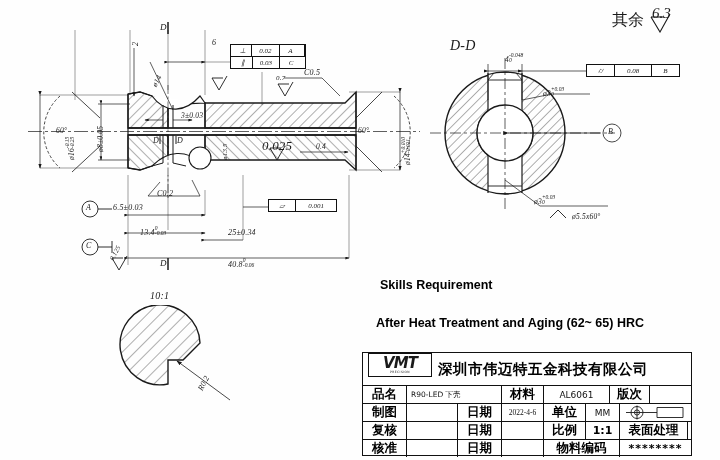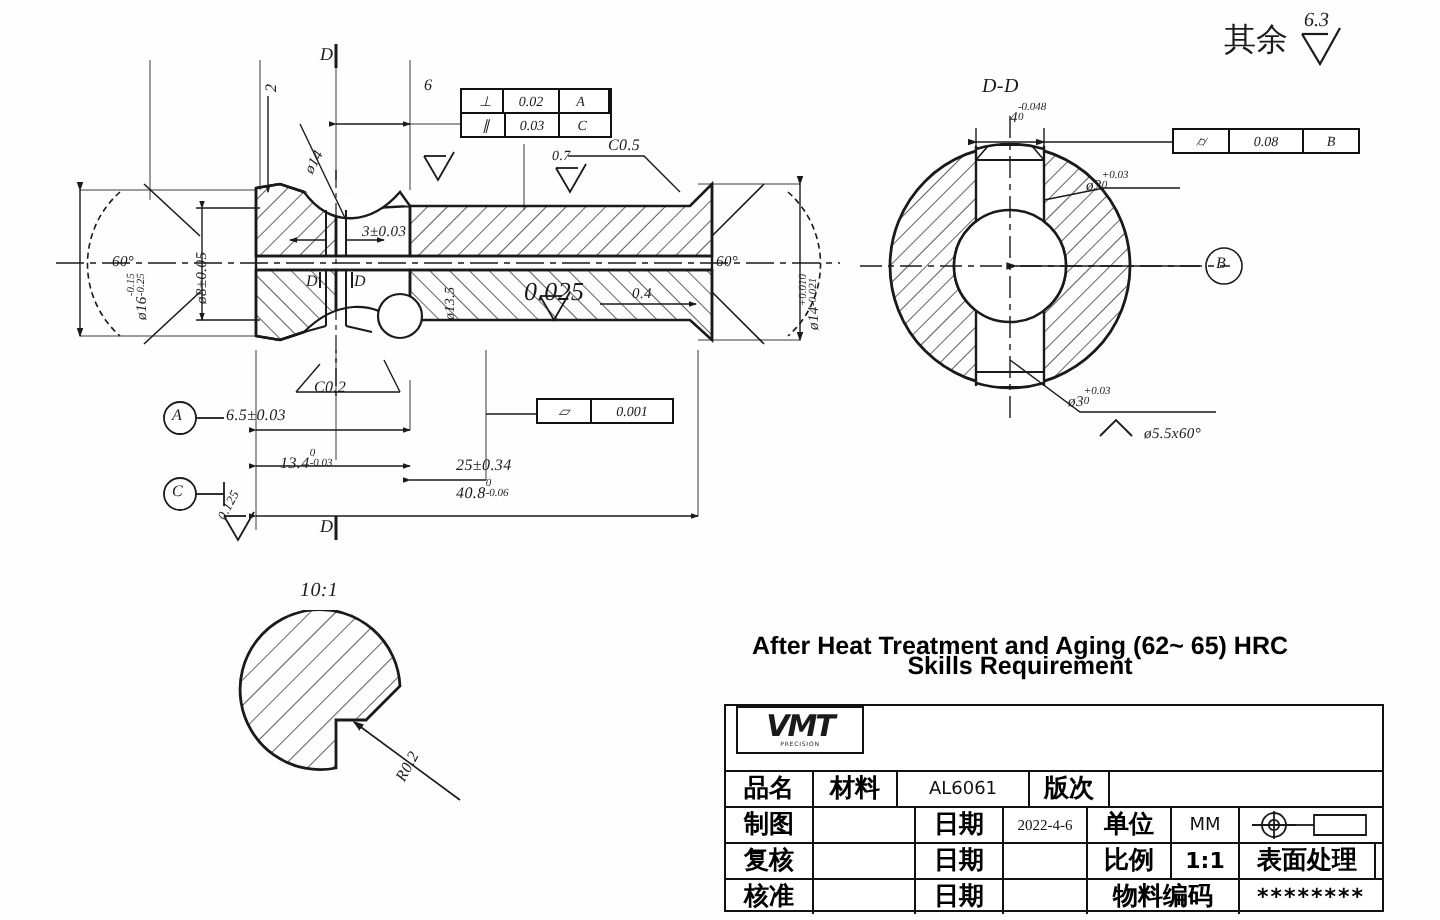--- a/index.html
+++ b/index.html
@@ -40,21 +40,21 @@
            font-family:"Liberation Serif",serif;}
   .gdt div:last-child{border-right:none;}
 </style>
 </head>
 <body>
 
 <div class="sheet">
 
   <div class="abs" style="left:612px;top:10px;">
     <span class="cn" style="font-size:16px;">其余</span>
-    <span class="abs" style="left:40px;top:-5px;font-size:10px;font-style:italic;font-family:'Liberation Serif',serif;">6.3</span>
+    <span class="abs" style="left:40px;top:-5px;font-size:15px;font-style:italic;font-family:'Liberation Serif',serif;">6.3</span>
     <svg class="abs" style="left:38px;top:3px;" width="22" height="20">
       <path d="M1 4 L10 19 L20 1" fill="none" stroke="#1a1a1a" stroke-width="1.1"></path>
       <line x1="1" y1="4" x2="14" y2="4" stroke="#1a1a1a" stroke-width="1.1"></line>
     </svg>
   </div>
 
   <svg class="abs" style="left:0;top:0;" width="440" height="300">
     <defs>
       <pattern id="hatchR" width="7" height="7" patternUnits="userSpaceOnUse" patternTransform="rotate(45)">
         <line x1="0" y1="0" x2="0" y2="7" stroke="#1a1a1a" stroke-width="0.7"></line>
@@ -293,21 +293,21 @@
   <div class="abs dim" style="left:113px;top:203px;font-size:8px;">6.5±0.03</div>
 
   <div class="abs" style="left:140px;top:221px;">
     <span class="dim" style="font-size:8px;">13.4</span><span class="dim-xs" style="display:inline-block;vertical-align:middle;line-height:.9;font-style:italic;">
       <span style="display:block;">0</span>
       <span style="display:block;">-0.03</span>
     </span>
   </div>
 
   <div class="abs dim" style="left:228px;top:228px;font-size:8px;">25±0.34</div>
-  <div class="abs" style="left:228px;top:236px;">
+  <div class="abs" style="left:228px;top:253px;">
     <span class="dim" style="font-size:8px;">40.8</span><span class="dim-xs" style="display:inline-block;vertical-align:middle;line-height:.9;font-style:italic;">
       <span style="display:block;">0</span>
       <span style="display:block;">-0.06</span>
     </span>
   </div>
 
   <div class="abs" style="left:230px;top:44px;">
     <div class="gdt" style="display:block;width:74px;">
       <div style="display:flex;border-bottom:1px solid #111;">
         <div style="width:17px;">⊥</div>
@@ -376,21 +376,21 @@
     <g stroke="#1a1a1a" stroke-width="0.8" fill="none">
       <line x1="78" y1="105" x2="170" y2="105" marker-start="url(#ar2)"></line>
       <circle cx="182" cy="105" r="9"></circle>
     </g>
 
     <g stroke="#1a1a1a" stroke-width="0.9" fill="none">
       <path d="M120 190 L128 182 L136 190"></path>
     </g>
   </svg>
 
-  <div class="abs dim" style="left:491px;top:38px;font-size:10px;">D-D</div>
+  <div class="abs dim" style="left:450px;top:38px;font-size:14px;">D-D</div>
 
   <div class="abs" style="left:505px;top:48px;">
     <span class="dim" style="font-size:7.5px;">4</span><span class="dim-xs" style="display:inline-block;vertical-align:middle;line-height:.9;font-style:italic;">
       <span style="display:block;">-0.048</span>
       <span style="display:block;">0</span>
     </span>
   </div>
 
   <div class="abs" style="left:543px;top:82px;">
     <span class="dim" style="font-size:7.5px;">ø3</span><span class="dim-xs" style="display:inline-block;vertical-align:middle;line-height:.9;font-style:italic;">
@@ -428,36 +428,40 @@
     </defs>
 
     <path d="M95 38 A 40 40 0 1 0 63 79 L63 55 L78 55 L95 38 Z" fill="url(#hatchD)" stroke="#1a1a1a" stroke-width="1.4"></path>
 
     <g stroke="#1a1a1a" stroke-width="0.8" fill="none">
       <line x1="125" y1="95" x2="72" y2="56" marker-end="url(#ar3)"></line>
     </g>
   </svg>
   <div class="abs dim rot60" style="left:196px;top:388px;font-size:8px;">R0.2</div>
 
-  <div class="abs note" style="left:380px;top:278px;width:260px;text-align:center;margin-top:48px;">Skills Requirement</div>
+  <div class="abs note" style="left:380px;top:278px;width:260px;text-align:left;">Skills Requirement</div>
   <div class="abs note" style="left:310px;top:316px;width:400px;text-align:center;">After Heat Treatment and Aging (62~ 65) HRC</div>
 
   <div class="tb">
 
     <div class="tb-row tb-hdr">
       <div class="logo">
         <div style="text-align:center;line-height:1;">
           <div class="logo-t">VMT</div>
           <div class="logo-sub">PRECISION</div>
         </div>
       </div>
+      <div style="flex:1;display:flex;align-items:center;padding-left:6px;">
+        <span class="company">深圳市伟迈特五金科技有限公司</span>
+      </div>
     </div>
 
     <div class="tb-row" style="height:18px;">
       <div class="tb-c tb-lbl" style="width:44px;">品名</div>
+      <div class="tb-c tb-val" style="width:95px;justify-content:flex-start;padding-left:4px;">R90-LED 下壳</div>
       <div class="tb-c tb-lbl" style="width:42px;">材料</div>
       <div class="tb-c tb-val-m" style="width:66px;">AL6061</div>
       <div class="tb-c tb-lbl" style="width:40px;">版次</div>
       <div class="tb-c tb-val" style="flex:1;"></div>
     </div>
 
     <div class="tb-row" style="height:18px;">
       <div class="tb-c tb-lbl" style="width:44px;">制图</div>
       <div class="tb-c tb-val" style="width:51px;"></div>
       <div class="tb-c tb-lbl" style="width:44px;">日期</div>

